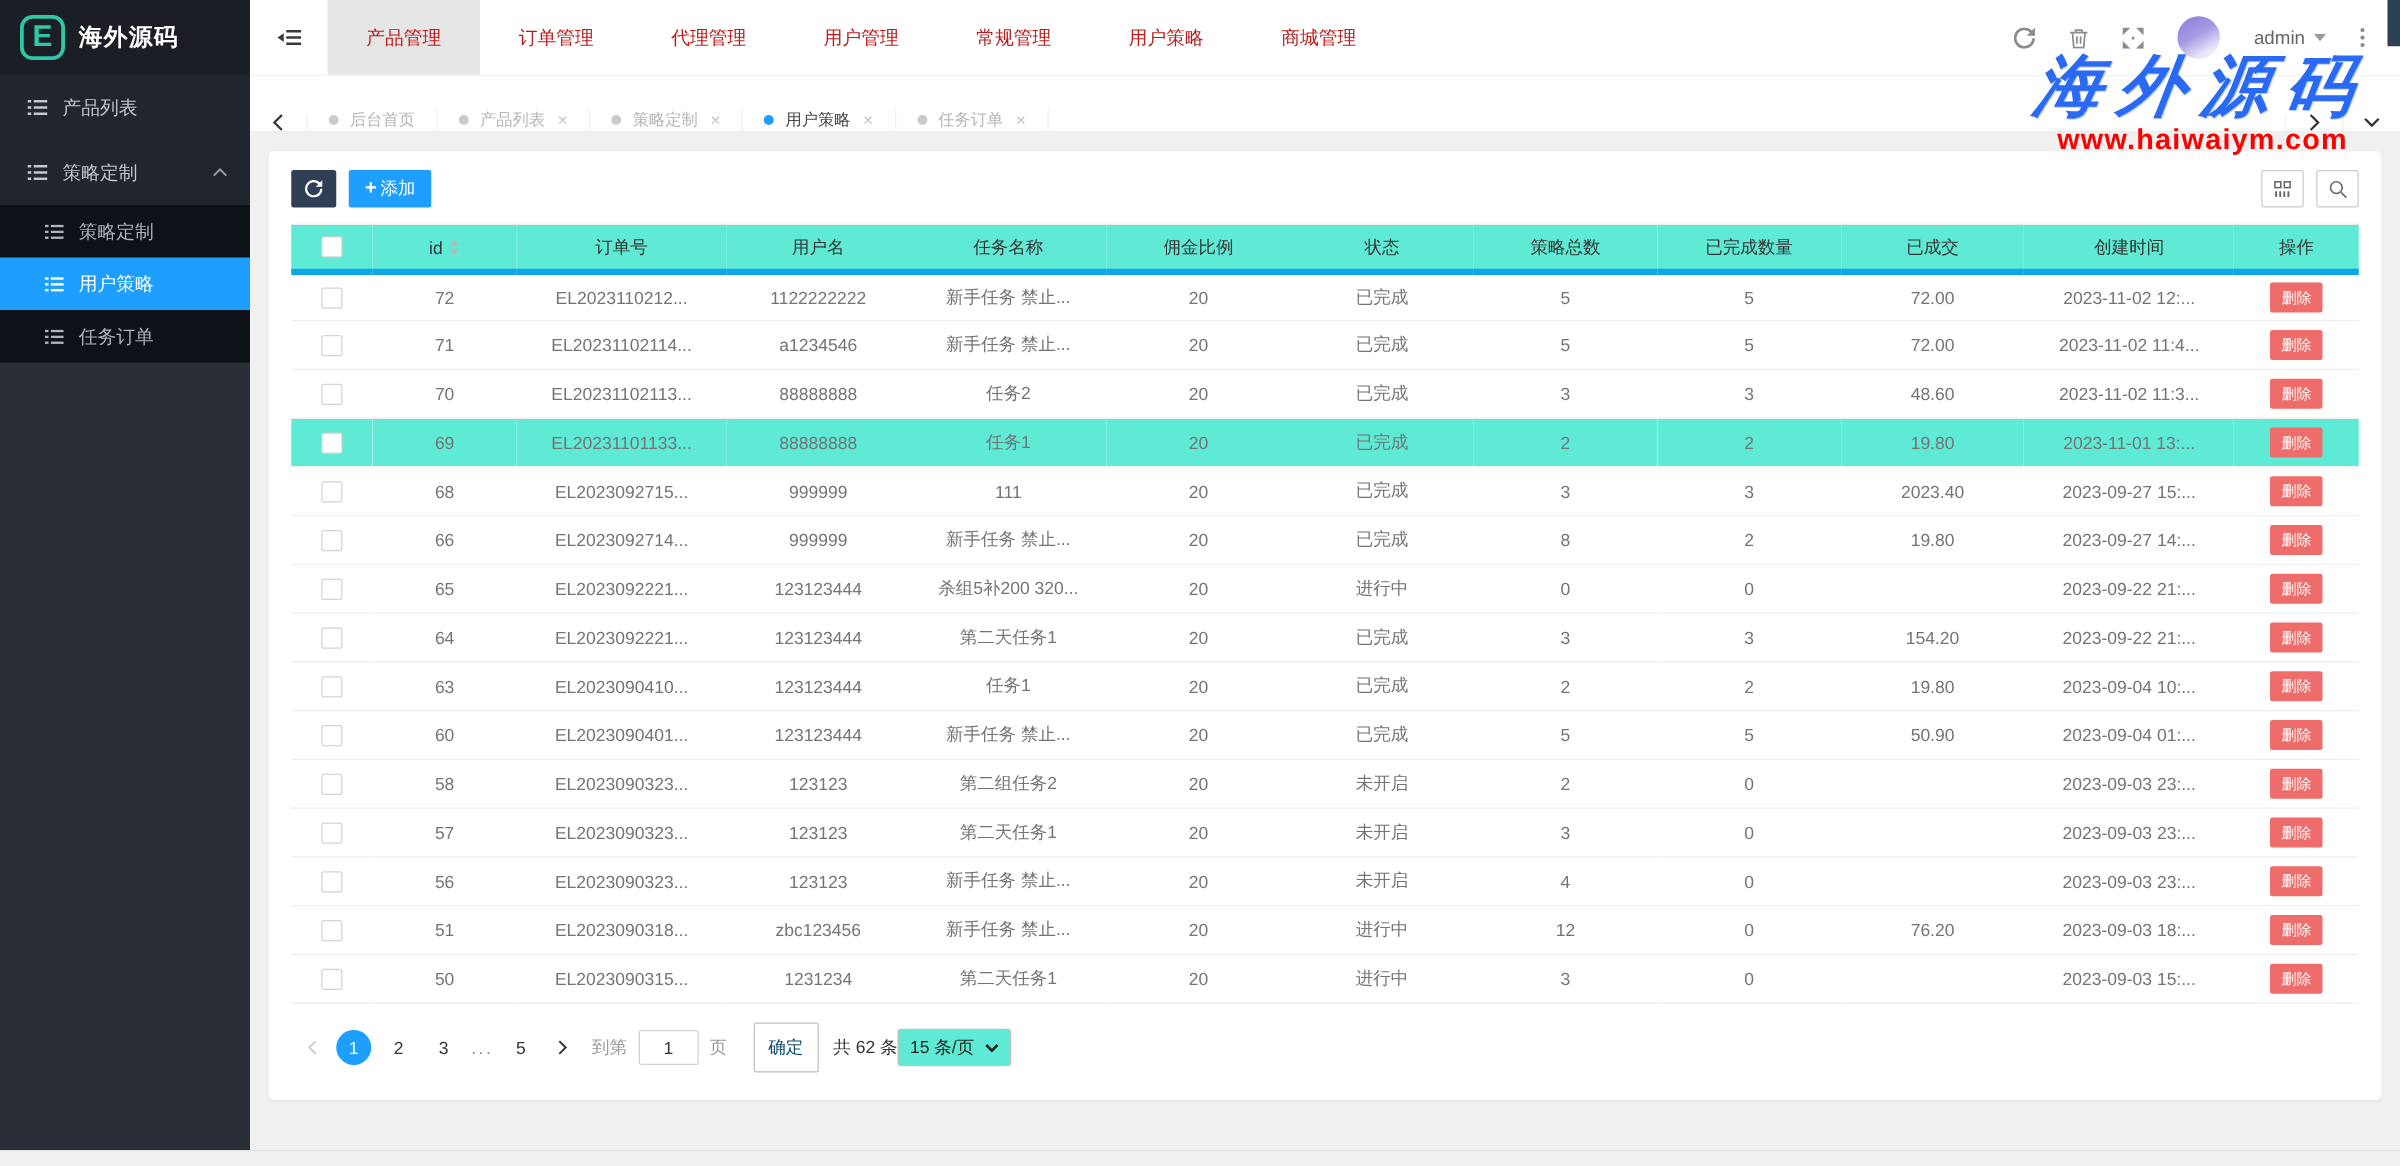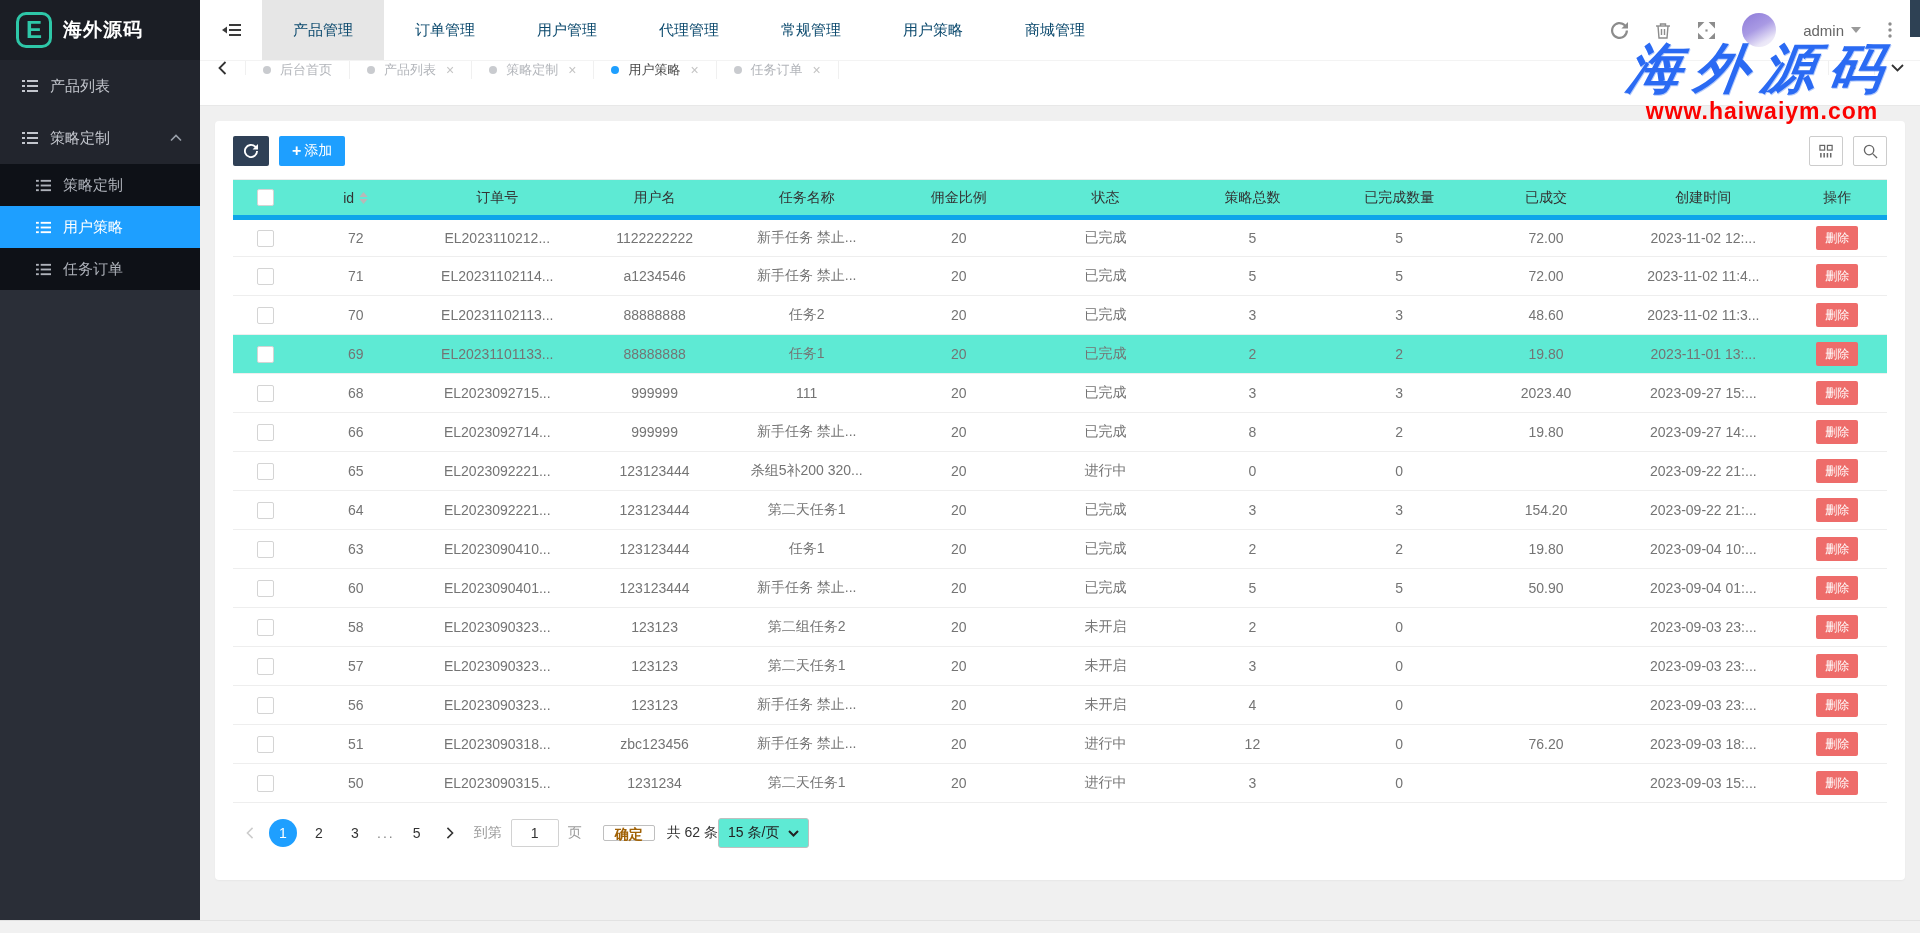--- a/index.html
+++ b/index.html
@@ -21,30 +21,30 @@
   .submenu { background:#0e1117; }
   .submenu .menu-item { height:42px; padding-left:36px; font-size:15px; color:#aeb2ba; }
   .submenu .menu-item.active { background:#1E9FFF; color:#fff; }
 
   
   .main { flex:1; display:flex; flex-direction:column; position:relative; min-width:0; }
 
   .navbar { height:60px; background:#fff; display:flex; align-items:center; flex-shrink:0; position:relative; }
   .burger { width:62px; display:flex; justify-content:center; align-items:center; height:100%; cursor:pointer; color:#3a3a3a; }
   .nav-tabs { display:flex; height:100%; }
-  .nav-tab { padding:0 31px; display:flex; align-items:center; font-size:15px; color:#0c4a6e; cursor:pointer; }
+  .nav-tab { padding:0 31px; display:flex; align-items:center; font-size:15px; color:#b91c1c; cursor:pointer; }
   .nav-tab.active { background:#e6e6e6; }
   .nav-right { margin-left:auto; display:flex; align-items:center; gap:27px; padding-right:28px; color:#8c8c8c; }
   .nav-ico { display:flex; cursor:pointer; color:#8c8c8c; }
   .avatar { width:34px; height:34px; border-radius:50%; background:linear-gradient(150deg,#8d7ad8 0%,#a99ae4 45%,#e9e5f7 78%,#f7f6fb 100%); cursor:pointer; }
   .admin-wrap { display:flex; align-items:center; gap:7px; color:#666; font-size:15px; cursor:pointer; }
   .edge-artifact { position:absolute; right:0; top:0; width:10px; height:37px; background:#2e4154; }
 
   .tabsbar { height:46px; background:#fff; border-top:1px solid #f3f3f3; border-bottom:1px solid #e8e8e8;
-    display:flex; align-items:flex-start; flex-shrink:0; }
+    display:flex; align-items:flex-end; flex-shrink:0; }
   .tabs-arrow { width:46px; display:flex; align-items:center; justify-content:center; color:#333;
     border-right:1px solid #f0f0f0; cursor:pointer; }
   .tab-item { padding:0 17px; display:flex; align-items:center; gap:9px; font-size:13px; color:#b2b5ba;
     border-right:1px solid #f0f0f0; cursor:pointer; white-space:nowrap; }
   .tab-dot { width:8px; height:8px; border-radius:50%; background:#c9cbcf; flex-shrink:0; }
   .tab-item.active { color:#474747; }
   .tab-item.active .tab-dot { background:#1E9FFF; }
   .tab-close { color:#c4c4c4; font-size:14px; margin-left:1px; }
   .tabs-right { margin-left:auto; display:flex; }
   .tabs-right .tabs-arrow { border-right:none; border-left:1px solid #f0f0f0; }
@@ -78,22 +78,22 @@
   
   .pagination { display:flex; align-items:center; margin-top:15px; font-size:14px; color:#333; padding-left:2px; }
   .pg-arrow { width:30px; height:28px; display:flex; align-items:center; justify-content:center; cursor:pointer; }
   .pg-arrow.disabled { color:#ccc; }
   .pg-num { min-width:28px; height:28px; line-height:28px; text-align:center; margin:0 4px; cursor:pointer; color:#333; }
   .pg-num.active { background:#1E9FFF; color:#fff; border-radius:50%; width:28px; cursor:default; }
   .pg-dots { margin:0 4px; color:#888; letter-spacing:2px; }
   .pg-label { color:#9a9a9a; margin:0 9px; }
   .pg-input { width:48px; height:28px; border:1px solid #d2d2d2; border-radius:2px; text-align:center;
     font-size:14px; color:#333; }
-  .pg-confirm { height:16px; padding:0 11px; margin:0 12px; border:1px solid #bfbfbf; border-radius:2px;
-    background:#fff; font-size:14px; color:#a16207; font-weight:700; cursor:pointer; }
+  .pg-confirm { height:40px; padding:0 11px; margin:0 12px; border:1px solid #bfbfbf; border-radius:2px;
+    background:#fff; font-size:14px; color:#0c4a6e; font-weight:400; cursor:pointer; }
   .pg-total { color:#333; margin-right:0; }
   .pg-select { height:30px; border:1px solid #bfbfbf; border-radius:3px; padding:0 9px; display:flex;
     align-items:center; gap:9px; cursor:pointer; background:#5eead4; color:#222; }
 
   
   .watermark { position:absolute; top:40px; right:24px; text-align:center; z-index:60; pointer-events:none; }
   .wm-title { font-family:"DejaVu Serif","Liberation Serif",serif; font-style:italic; font-weight:bold;
     font-size:54px; line-height:1.05; color:#2a6af3; letter-spacing:13px; transform:skewX(-8deg);
     text-shadow:1px 1px 0 rgba(42,106,243,.35); white-space:nowrap; }
   .wm-url { font-size:23px; color:#fb0200; font-weight:bold; letter-spacing:1px; margin-top:1px; }
@@ -195,22 +195,22 @@
         <svg width="19" height="16" viewBox="0 0 19 16" fill="currentColor">
             <polygon points="0,8 5,4.5 5,11.5"></polygon>
             <rect x="7" y="2" width="12" height="2"></rect>
             <rect x="7" y="7" width="12" height="2"></rect>
             <rect x="7" y="12" width="12" height="2"></rect>
           </svg>
       </span>
       <nav class="nav-tabs" id="topnav-tabs">
           <div class="nav-tab active">产品管理</div>
           <div class="nav-tab">订单管理</div>
+          <div class="nav-tab">代理管理</div>
           <div class="nav-tab">用户管理</div>
-          <div class="nav-tab">代理管理</div>
           <div class="nav-tab">常规管理</div>
           <div class="nav-tab">用户策略</div>
           <div class="nav-tab">商城管理</div>
         </nav>
       <div class="nav-right">
         <span class="nav-ico">
           <svg width="17" height="17" viewBox="0 0 16 16" fill="currentColor">
               <path d="M13.65 2.35A8 8 0 1 0 16 8h-2.1a5.9 5.9 0 1 1-1.73-4.17L9.8 6.2H16V0l-2.35 2.35z"></path>
             </svg>
         </span>

